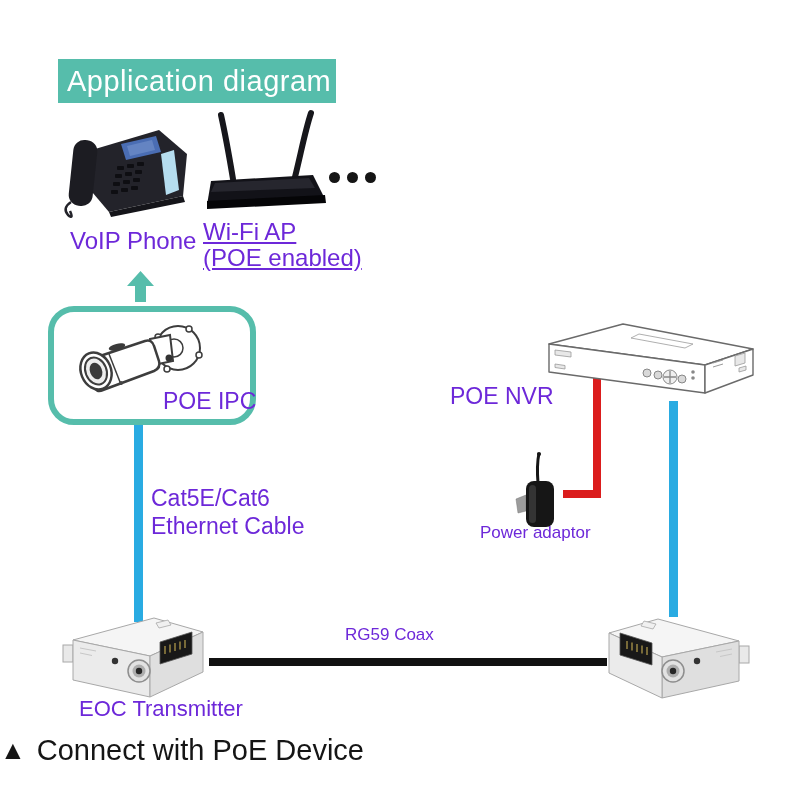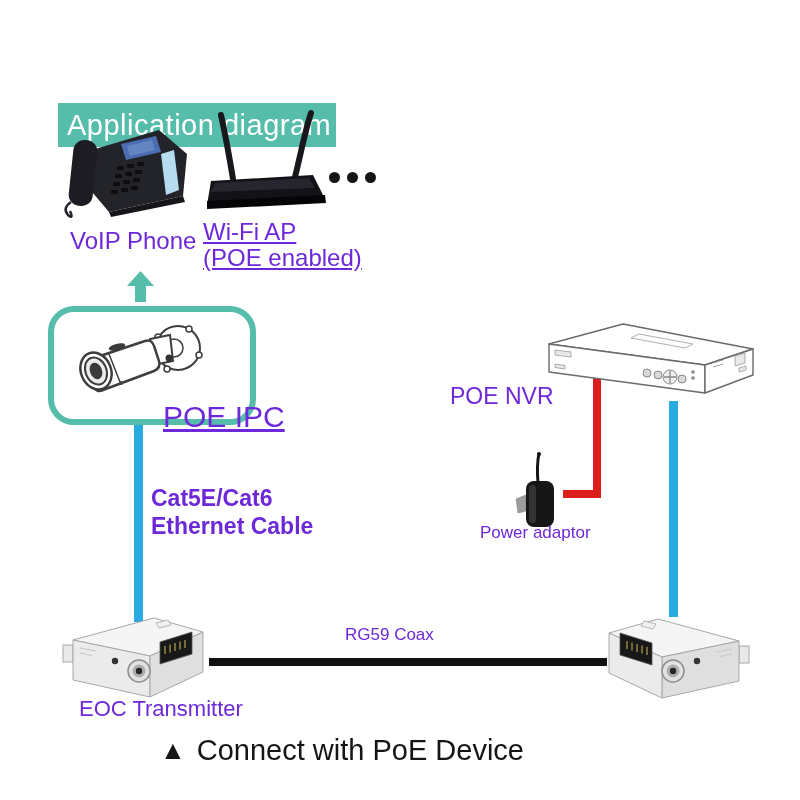--- a/index.html
+++ b/index.html
@@ -6,37 +6,37 @@
   #canvas{
     position:relative;width:800px;height:800px;background:#ffffff;
     font-family:"Liberation Sans",sans-serif;color:#1a1a1a;overflow:hidden;
   }
   .abs{position:absolute;}
   .lbl{position:absolute;white-space:nowrap;color:#6d28d9;}
   
   .title-banner{
     position:absolute;left:58px;top:59px;width:278px;height:44px;
     background:#56bdab;color:#ffffff;font-size:29px;line-height:44px;
-    padding-left:9px;box-sizing:border-box;letter-spacing:0.5px;margin-top:44px;
+    padding-left:9px;box-sizing:border-box;letter-spacing:0.5px;
   }
   
   .ipc-box{
     position:absolute;left:48px;top:306px;width:208px;height:119px;
     border:6px solid #56bdab;border-radius:26px;box-sizing:border-box;background:#fff;
   }
   
   .cable-v{position:absolute;width:9px;background:#29abe2;}
   .coax{position:absolute;left:209px;top:658px;width:398px;height:8px;background:#111111;}
   .power-v{position:absolute;left:593px;top:378px;width:8px;height:120px;background:#db1d1d;}
   .power-h{position:absolute;left:563px;top:490px;width:38px;height:8px;background:#db1d1d;}
   
   .dots{position:absolute;left:329px;top:172px;display:flex;gap:7px;}
   .dot{width:11px;height:11px;border-radius:50%;background:#151515;}
   
-  .caption{position:absolute;left:0;top:734px;width:684px;text-align:center;font-size:29px;color:#151515;}
+  .caption{position:absolute;left:0;top:734px;width:684px;font-size:29px;color:#151515;}
   .caption .tri{font-size:26px;margin-right:11px;vertical-align:1px;}
   svg{display:block;}
 </style>
 </head>
 <body>
 
 <div id="canvas">
 
   <div class="title-banner">Application diagram</div>
 
@@ -109,23 +109,23 @@
     </g>
     <circle cx="106" cy="43" r="3.5" fill="#333"></circle>
     <ellipse cx="54" cy="32" rx="8.5" ry="3.2" fill="#3a3a3a" transform="rotate(-14 54 32)"></ellipse>
     <g transform="rotate(-22 33 56)">
       <ellipse cx="33" cy="56" rx="15" ry="19" fill="#ffffff" stroke="#3d3d3d" stroke-width="2.5"></ellipse>
       <ellipse cx="33" cy="56" rx="10.5" ry="14" fill="#ededed" stroke="#3d3d3d" stroke-width="2"></ellipse>
       <ellipse cx="33" cy="56" rx="6" ry="8.5" fill="#3a3a3a"></ellipse>
     </g>
     <circle cx="58" cy="68" r="2" fill="#444"></circle>
   </svg>
-  <div class="lbl" style="left:163px;top:400px;font-size:30px;text-decoration:underline;">POE IPC</div>
-
-  <div class="lbl" style="left:151px;top:484px;font-size:23px;line-height:28px;font-weight:bold;">
+  <div class="lbl" style="left:163px;top:388px;font-size:23px;">POE IPC</div>
+
+  <div class="lbl" style="left:151px;top:484px;font-size:23px;line-height:28px;">
     <div>Cat5E/Cat6</div>
     <div>Ethernet Cable</div>
   </div>
 
   <svg class="abs" style="left:543px;top:316px;" width="216" height="86" viewBox="0 0 216 86">
     <g fill="#ffffff" stroke="#6a6a6a" stroke-width="1.4" stroke-linejoin="round">
       <path d="M6,28 L80,8 L210,33 L162,49 Z"></path>
       <path d="M6,28 L162,49 L162,77 L6,56 Z"></path>
       <path d="M162,49 L210,33 L210,59 L162,77 Z"></path>
       <path d="M96,18 L150,28 L142,32 L88,22 Z" stroke-width="0.8" stroke="#9a9a9a"></path>

